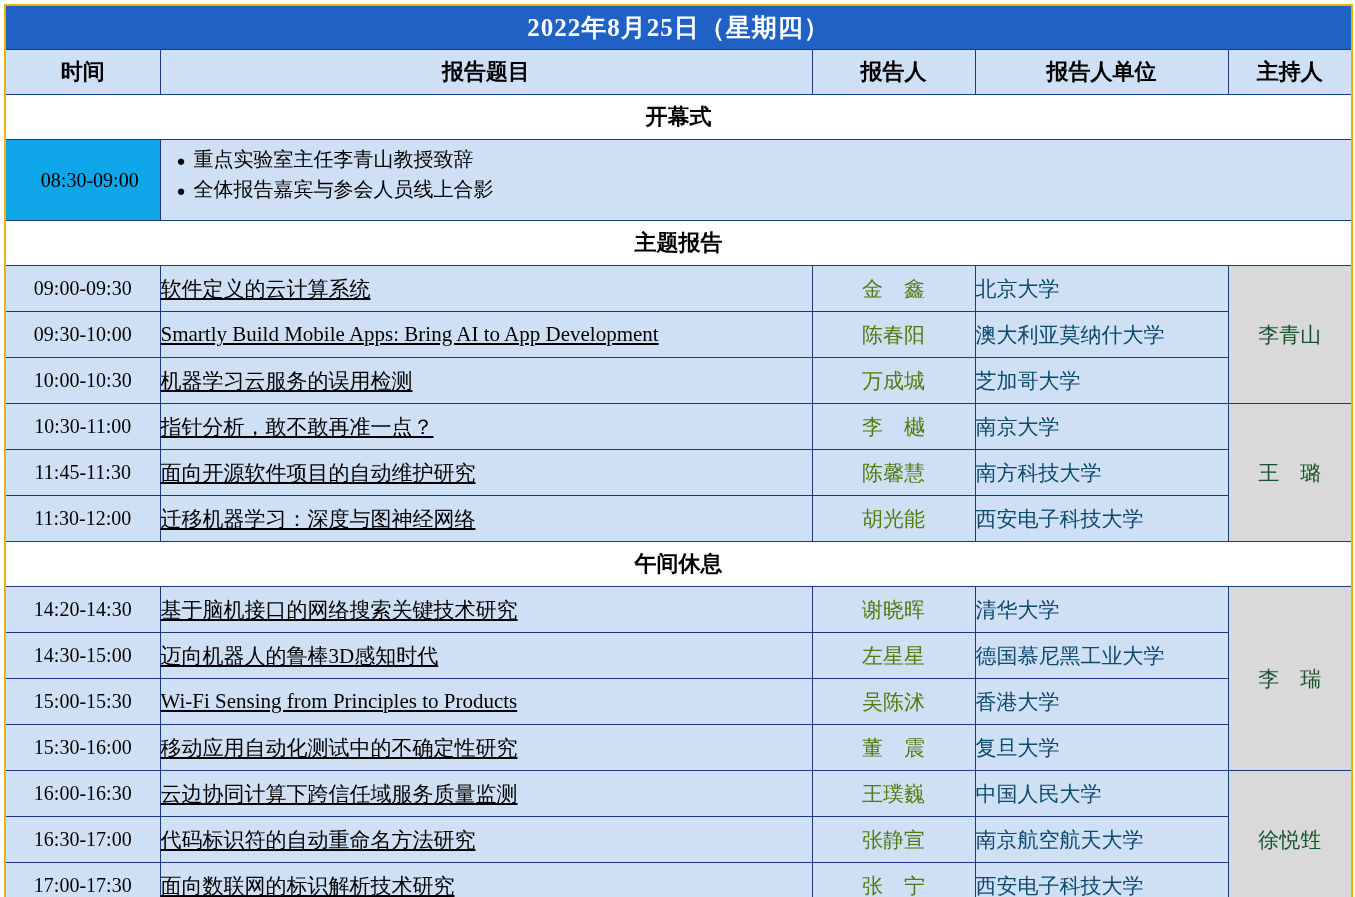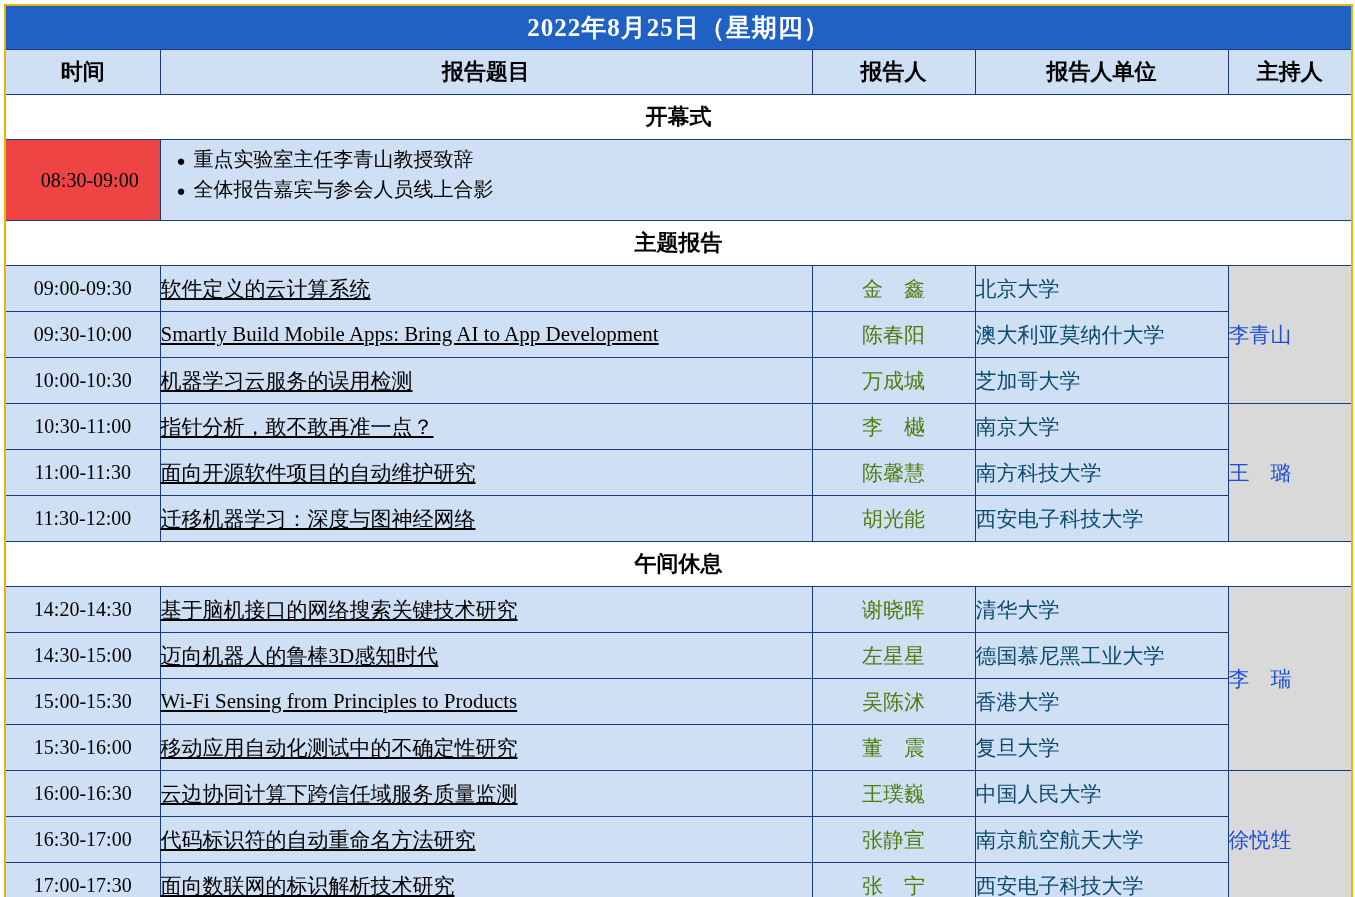--- a/index.html
+++ b/index.html
@@ -99,24 +99,24 @@
     font-size: 21px;
     color: #4d7c0f;
   }
   .org-cell {
     text-align: left;
     font-size: 21px;
     padding-left: 16px;
     color: #0c4a6e;
   }
   .chair-cell {
-    text-align: left;
+    text-align: center;
     font-size: 21px;
     background: #d9d9d9;
-    color: #1d4ed8;
+    color: #14532d;
   }
   .tint td.time-cell,
   .tint td.title-cell,
   .tint td.speaker-cell,
   .tint td.org-cell {
     background: #cfe0f5;
   }
 </style>
 </head>
 <body>
@@ -140,21 +140,21 @@
         <td>报告人</td>
         <td>报告人单位</td>
         <td>主持人</td>
       </tr>
 
       <tr class="section-row">
         <td colspan="5">开幕式</td>
       </tr>
 
       <tr class="opening-row">
-        <td class="time-cell" style="background:#ef4444;padding-left:14px;">08:30-09:00</td>
+        <td class="time-cell" style="background:#0ea5e9;padding-left:14px;">08:30-09:00</td>
         <td colspan="4">
           <div class="bullets">
             <div><span class="bullet-dot">●</span><span>重点实验室主任李青山教授致辞</span></div>
             <div><span class="bullet-dot">●</span><span>全体报告嘉宾与参会人员线上合影</span></div>
           </div>
         </td>
       </tr>
 
       <tr class="section-row">
         <td colspan="5">主题报告</td>
@@ -181,21 +181,21 @@
       </tr>
 
       <tr class="tint">
         <td class="time-cell">10:30-11:00</td>
         <td class="title-cell">指针分析，敢不敢再准一点？</td>
         <td class="speaker-cell">李　樾</td>
         <td class="org-cell">南京大学</td>
         <td class="chair-cell" rowspan="3">王　璐</td>
       </tr>
       <tr class="tint">
-        <td class="time-cell">11:00-11:30</td>
+        <td class="time-cell">11:45-11:30</td>
         <td class="title-cell">面向开源软件项目的自动维护研究</td>
         <td class="speaker-cell">陈馨慧</td>
         <td class="org-cell">南方科技大学</td>
       </tr>
       <tr class="tint">
         <td class="time-cell">11:30-12:00</td>
         <td class="title-cell">迁移机器学习：深度与图神经网络</td>
         <td class="speaker-cell">胡光能</td>
         <td class="org-cell">西安电子科技大学</td>
       </tr>

